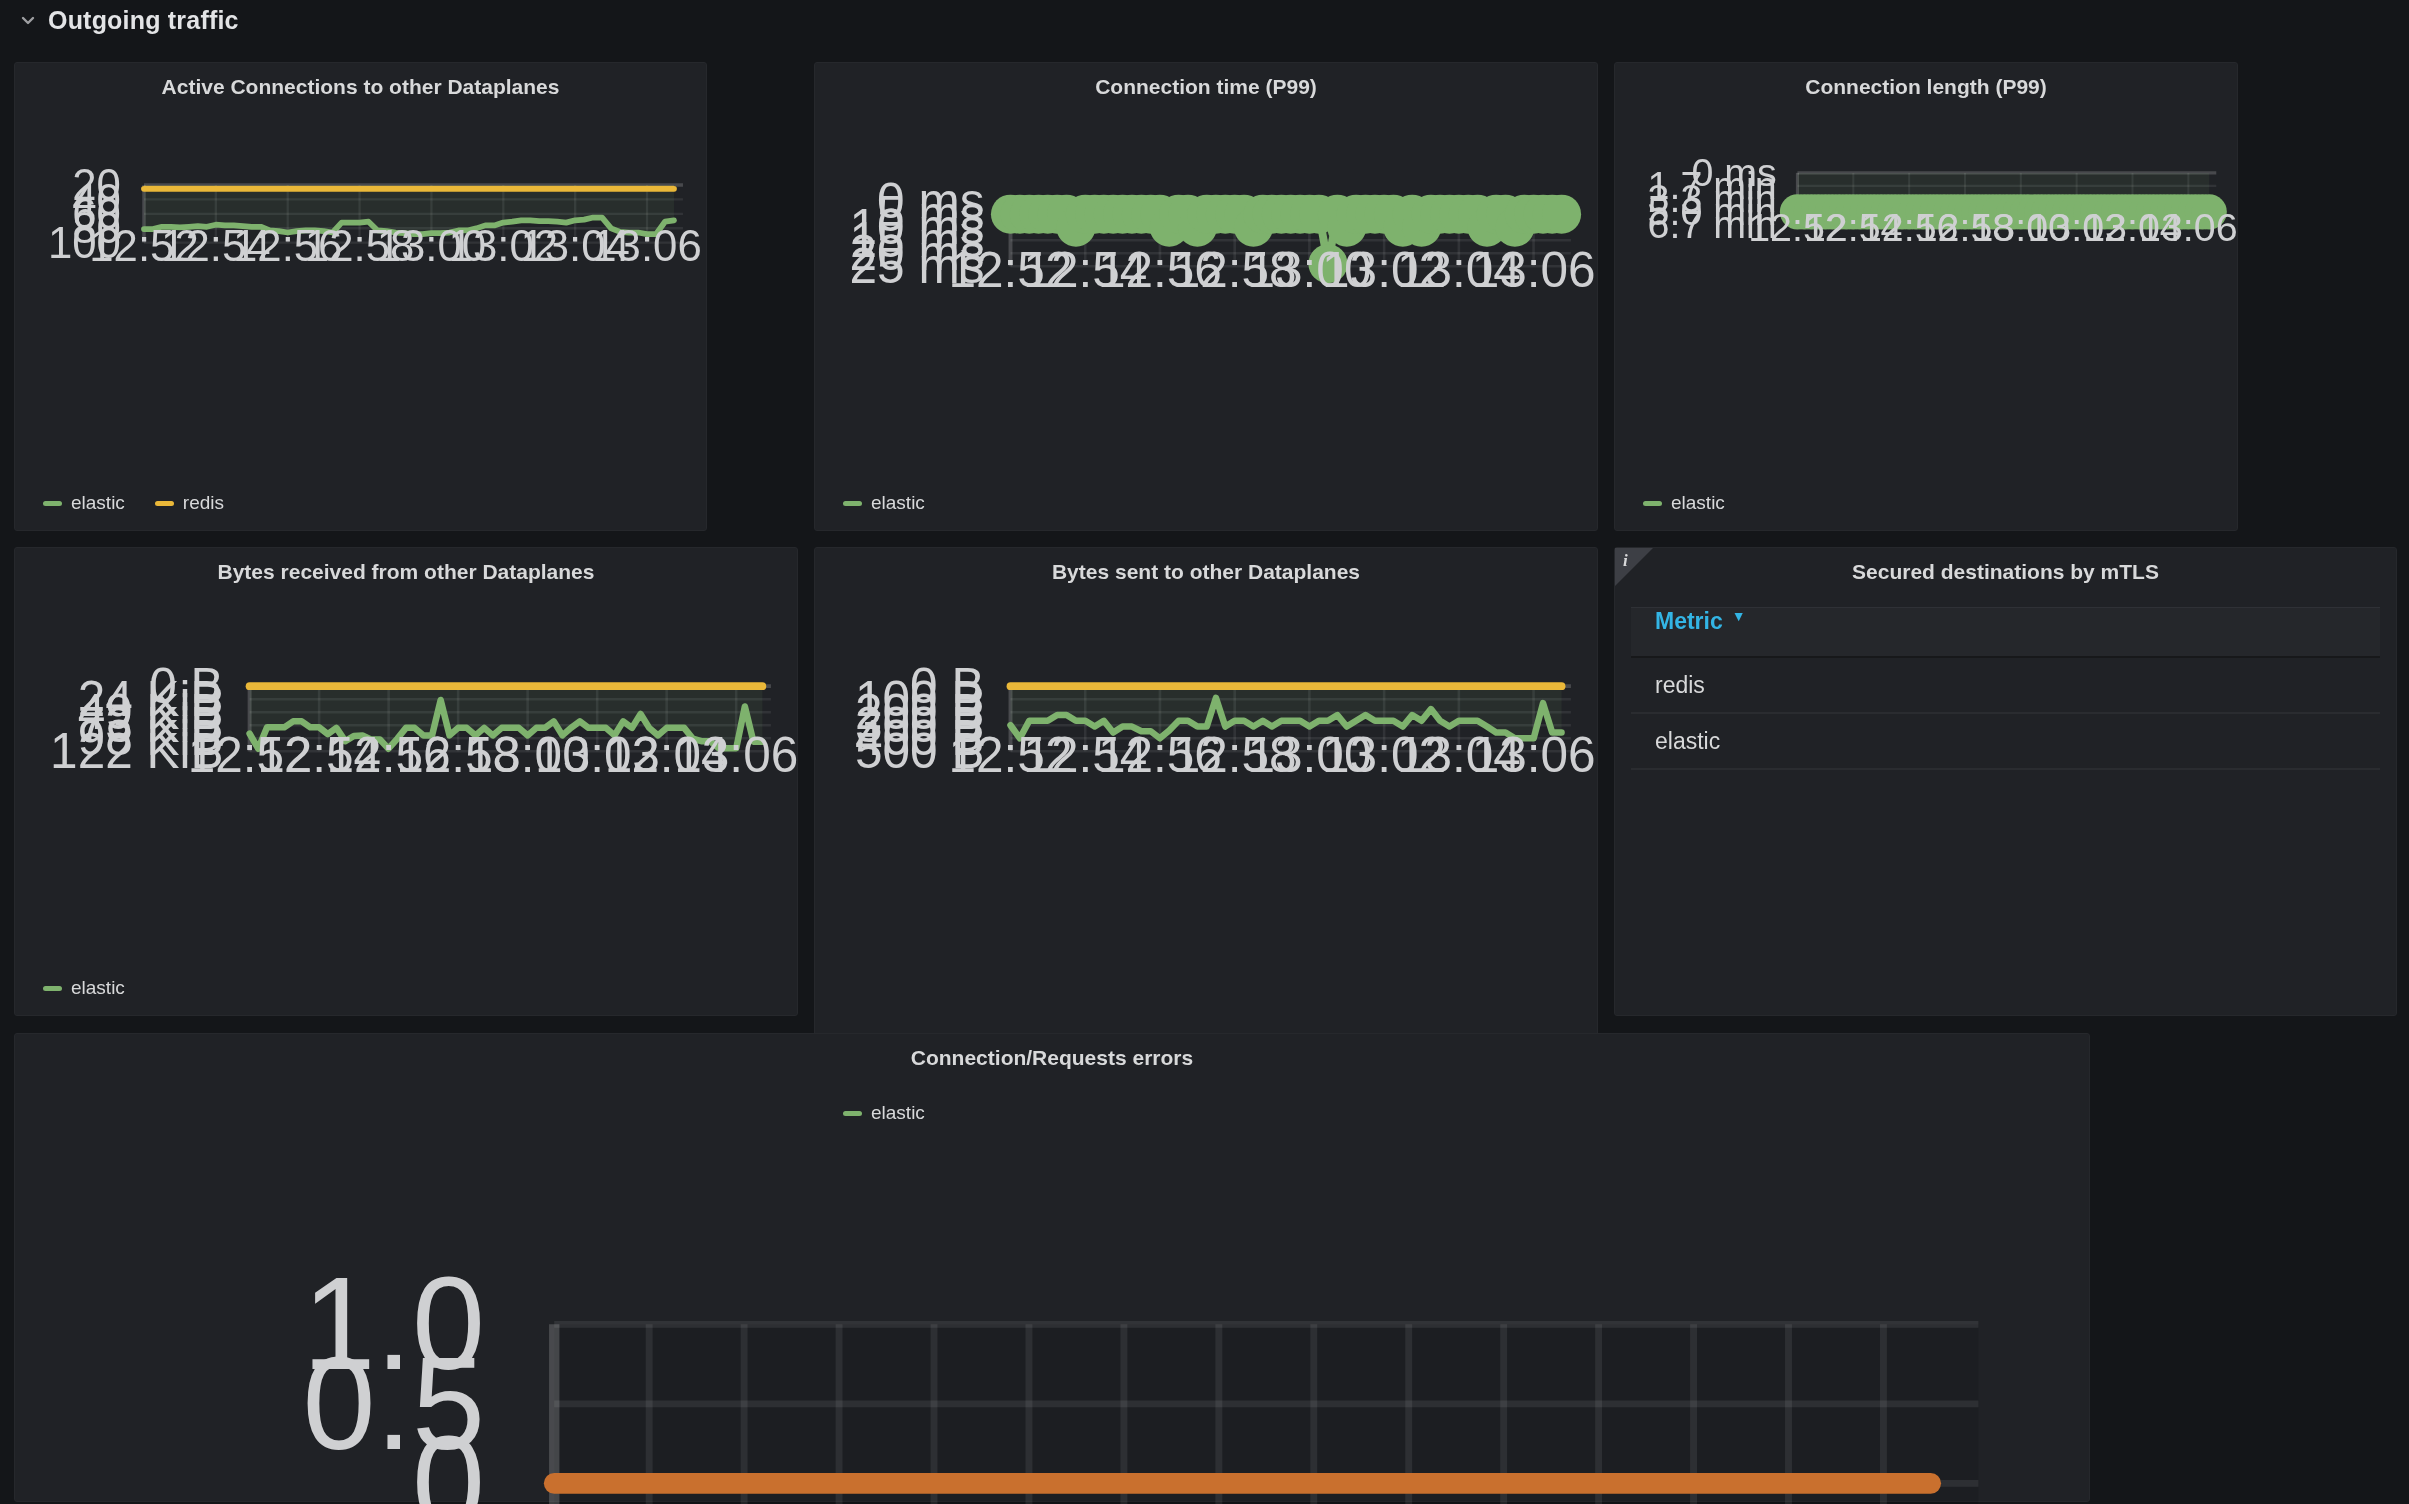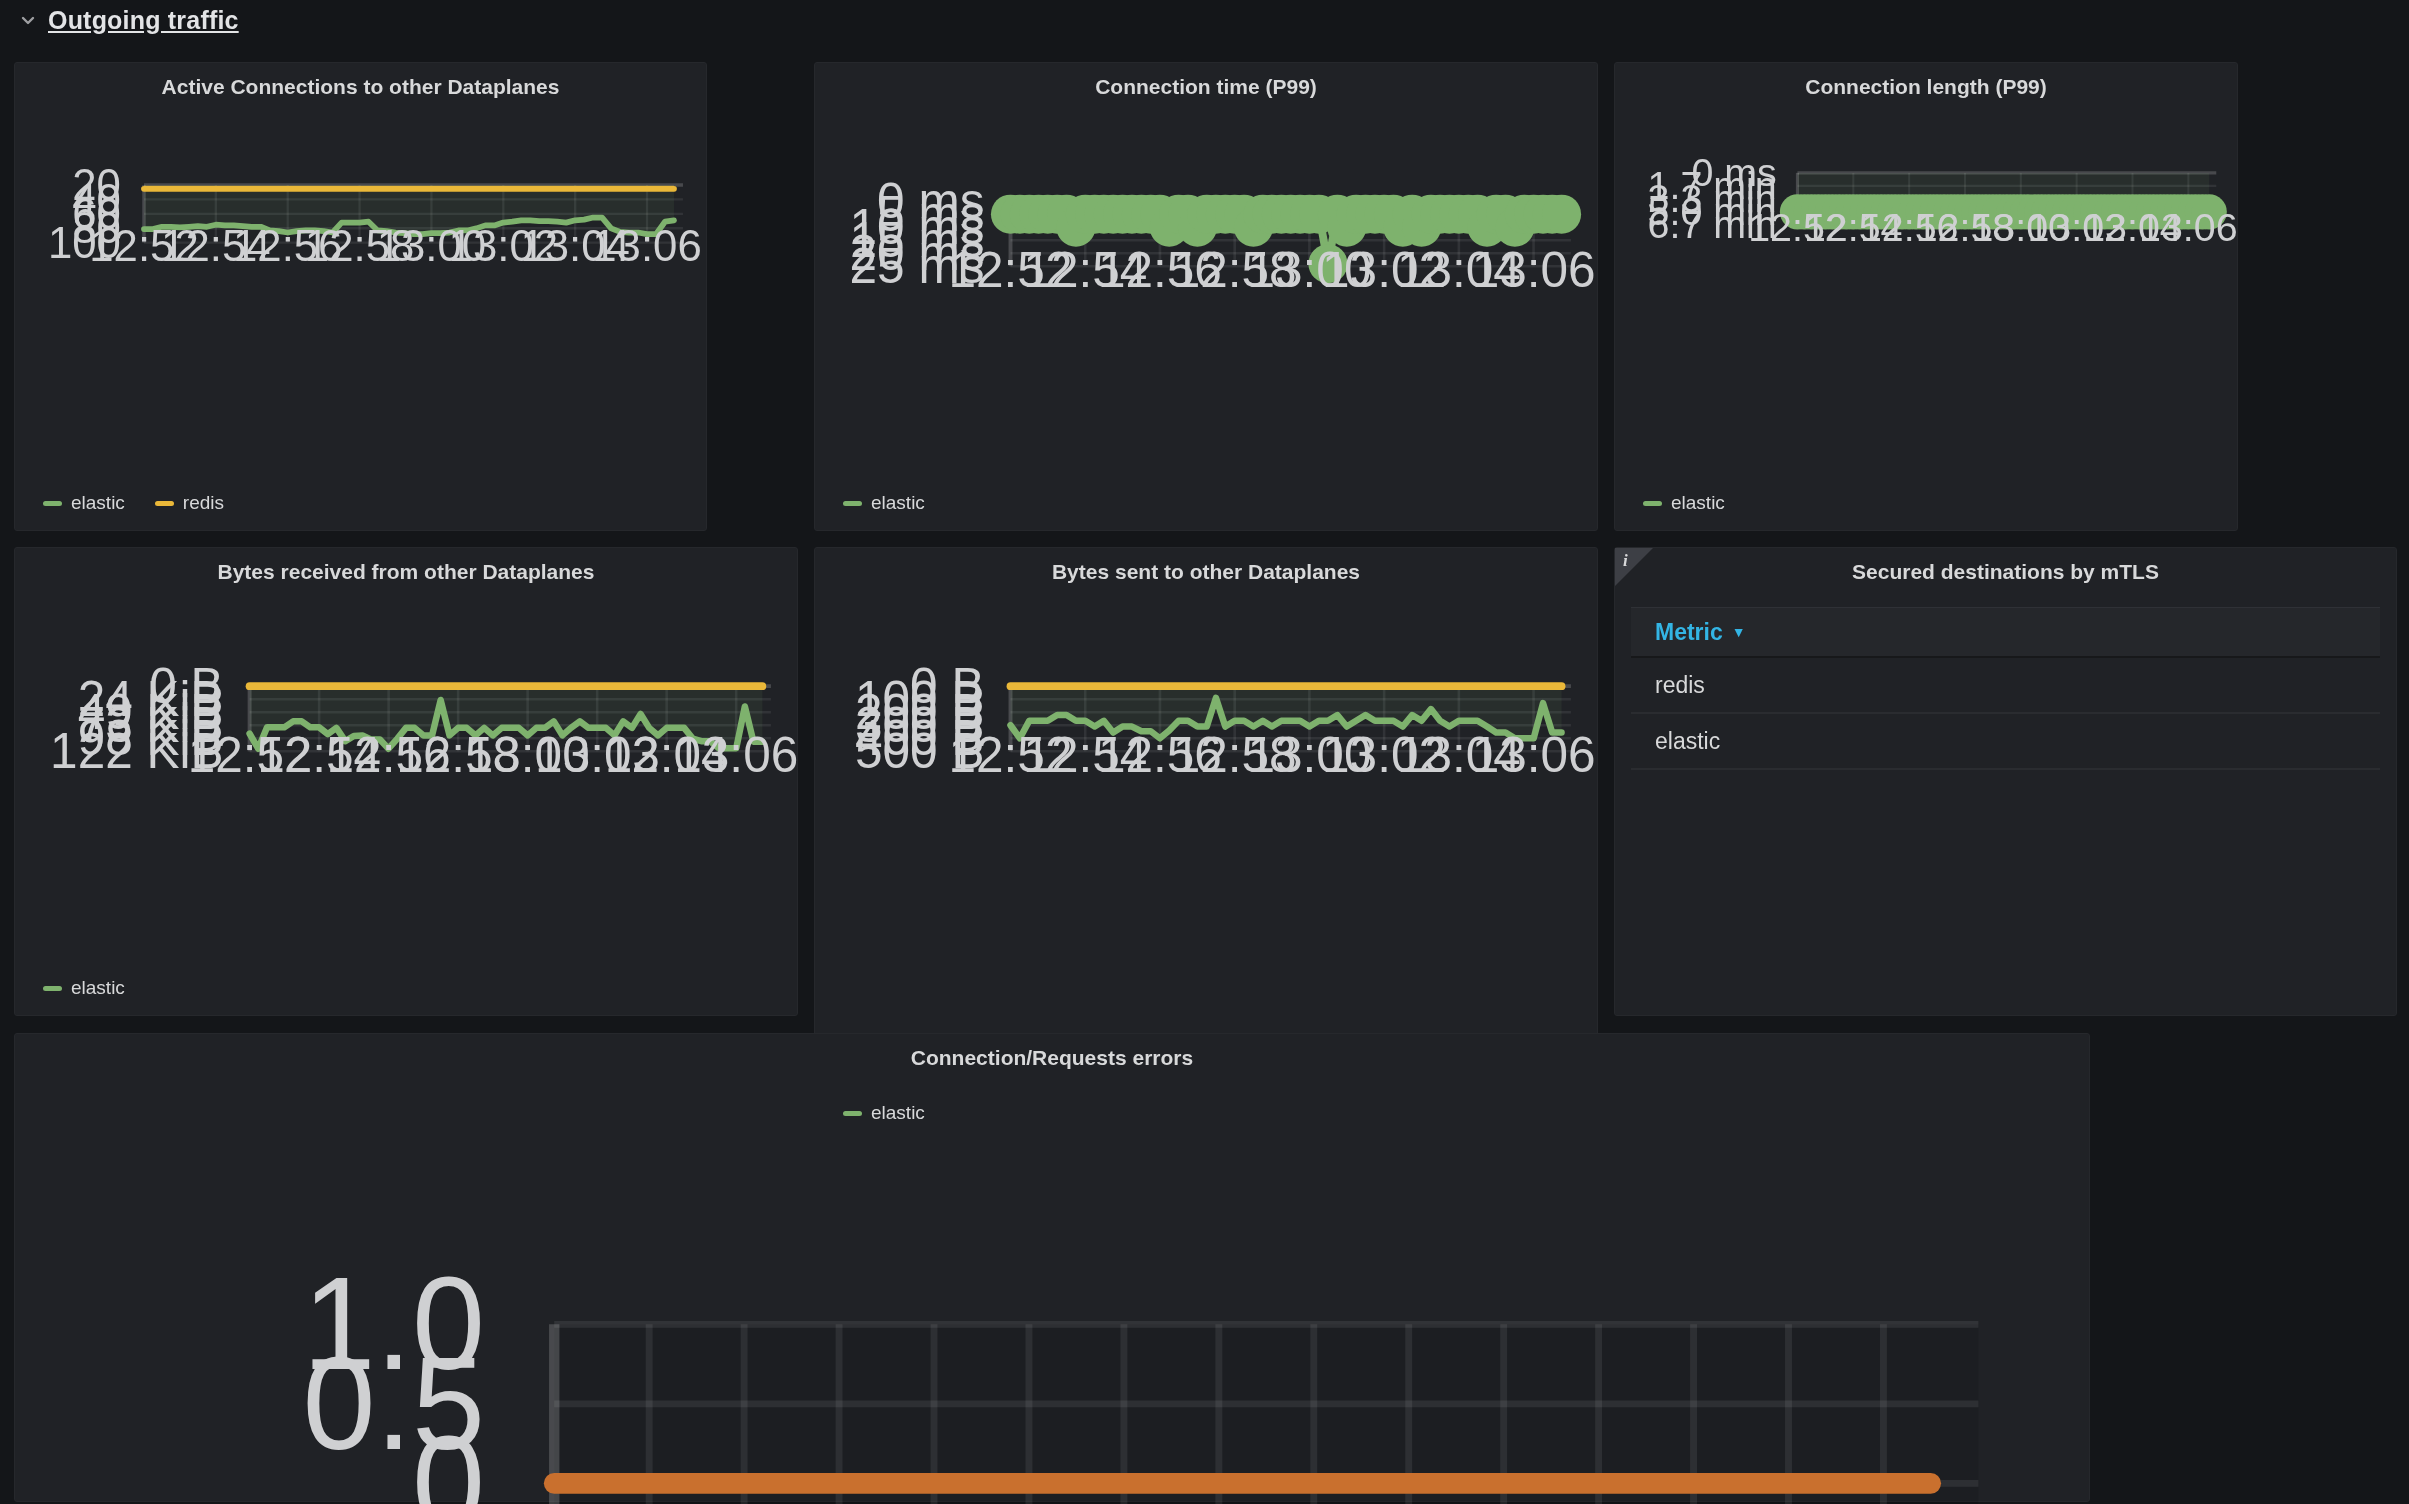--- a/index.html
+++ b/index.html
@@ -1,37 +1,37 @@
 <!DOCTYPE html>
 <html><head>
 <meta charset="utf-8">
 <style>
   html,body{margin:0;padding:0;background:#141619;}
   body{width:2410px;height:1505px;position:relative;overflow:hidden;
        font-family:"Liberation Sans",sans-serif;color:#d8d9da;}
   .section-header{position:absolute;top:0;left:0;height:40px;display:flex;
        align-items:center;padding-left:18px;gap:10px;cursor:pointer;}
-  .section-title{font-size:25px;font-weight:bold;color:#e3e4e6;letter-spacing:0.2px;text-decoration:underline;}
+  .section-title{font-size:25px;font-weight:bold;color:#e3e4e6;letter-spacing:0.2px;}
   .chev{width:20px;height:20px;display:block;}
   .panel{position:absolute;background:#202226;border:1px solid #26282c;
        border-radius:3px;box-sizing:border-box;}
   .panel-title{position:absolute;top:12px;left:0;right:0;text-align:center;
        font-size:21px;font-weight:bold;color:#d8d9da;z-index:3;}
   svg.chart{position:absolute;inset:0;z-index:1;}
   .legend{position:absolute;left:28px;bottom:16px;display:flex;gap:30px;
        font-size:19px;color:#d8d9da;align-items:center;z-index:3;}
   .legend-item{display:flex;align-items:center;gap:9px;cursor:pointer;}
   .swatch{width:19px;height:5px;border-radius:3px;display:inline-block;}
   
   .info-corner{position:absolute;top:0;left:0;width:0;height:0;z-index:4;
        border-top:38px solid #3d3f45;border-right:38px solid transparent;cursor:pointer;}
   .info-i{position:absolute;top:3px;left:8px;z-index:5;font-size:17px;font-style:italic;
        font-weight:bold;font-family:"Liberation Serif",serif;color:#d8d9da;cursor:pointer;}
   .mtable{position:absolute;top:59px;left:16px;right:16px;z-index:2;}
-  .mtable-header{height:48px;background:#25272b;display:flex;align-items:center;
+  .mtable-header{height:48px;background:#25272b;display:flex;align-items:flex-start;
        padding-left:24px;font-size:23px;font-weight:bold;color:#33B5E5;
        border-top:1px solid #2f3136;border-bottom:2px solid #17181a;cursor:pointer;}
   .sort-caret{font-size:14px;margin-left:9px;color:#33B5E5;}
   .mtable-row{height:54px;display:flex;align-items:center;padding-left:24px;
        font-size:23px;color:#d8d9da;border-bottom:2px solid #2a2c30;}
 </style>
 </head>
 <body>
 
 <div class="section-header">

